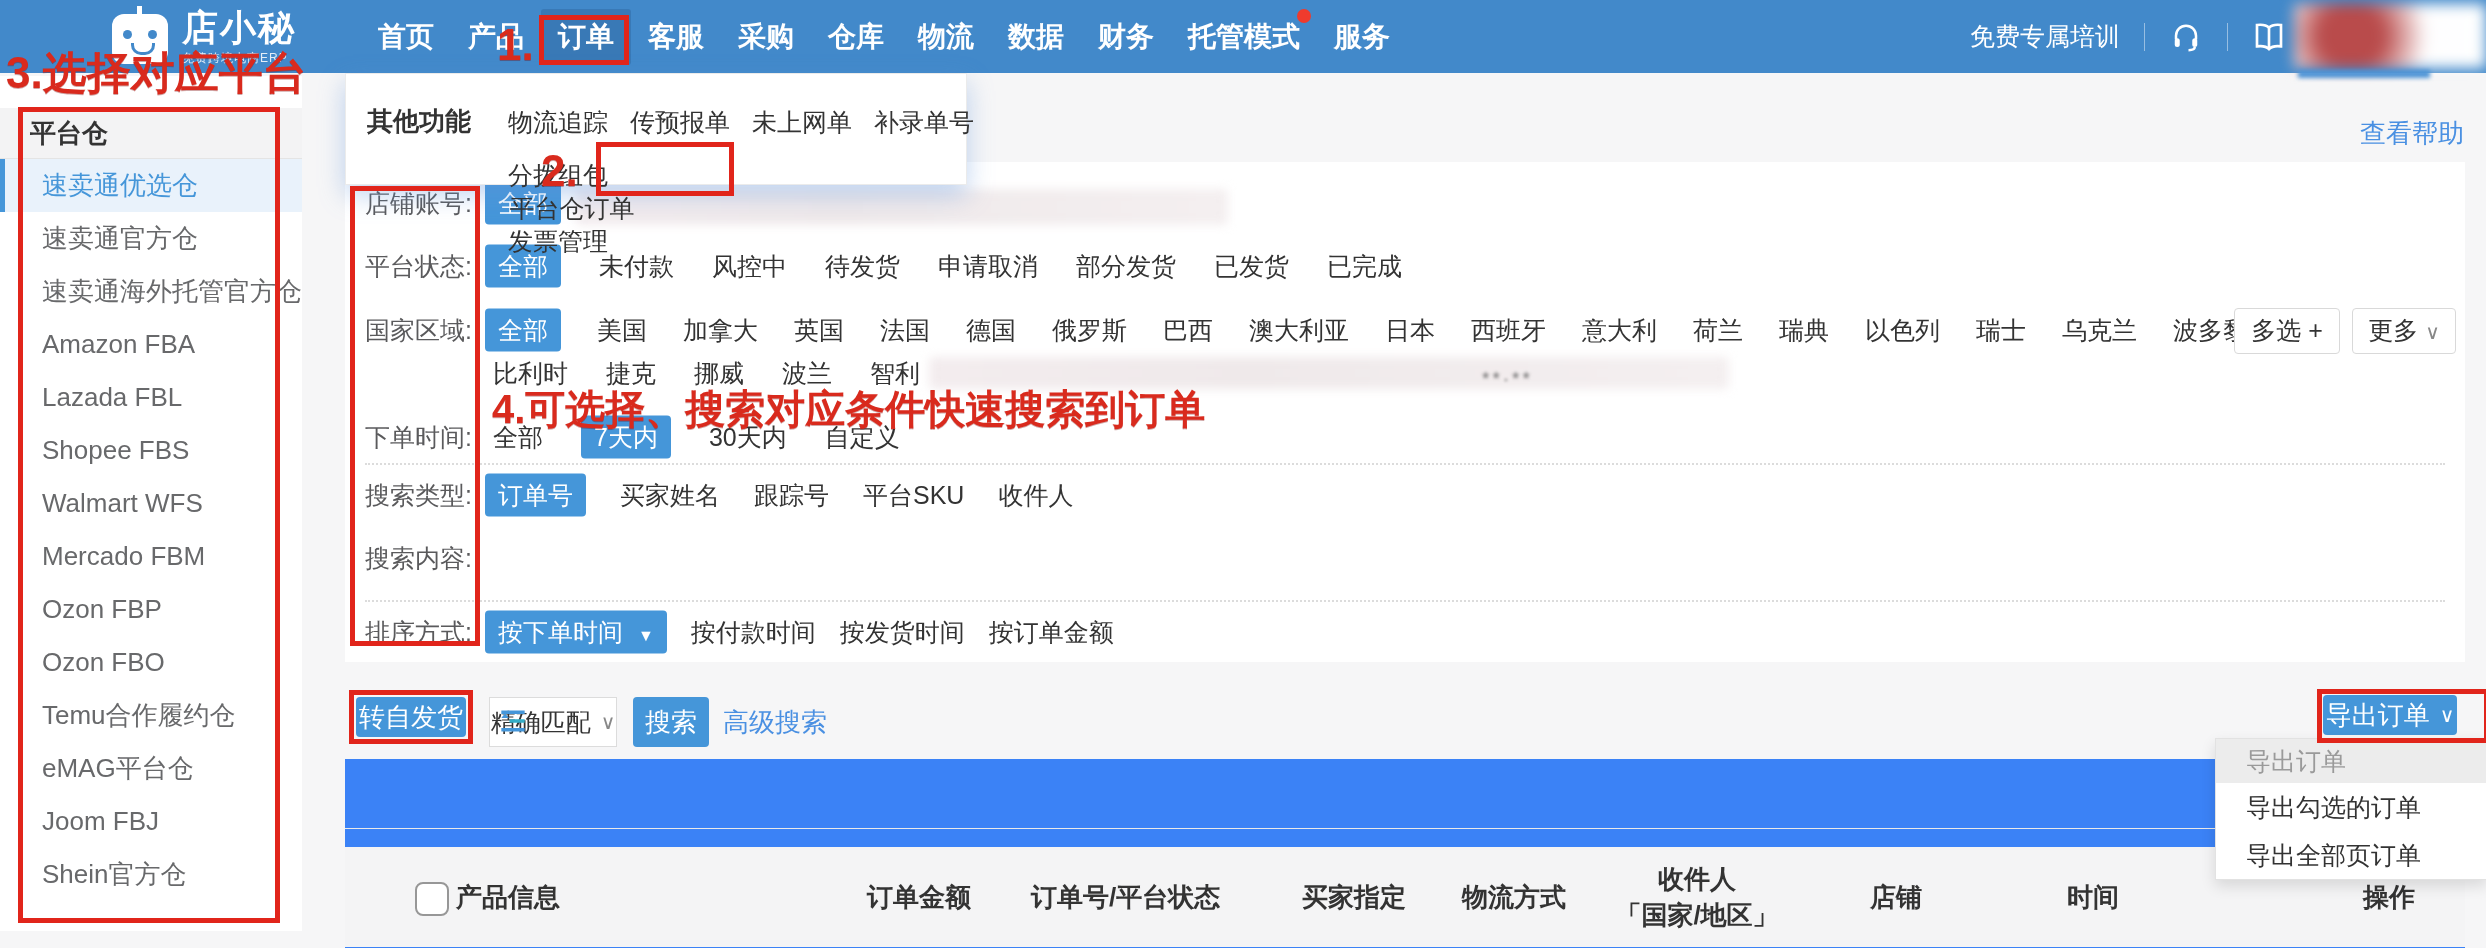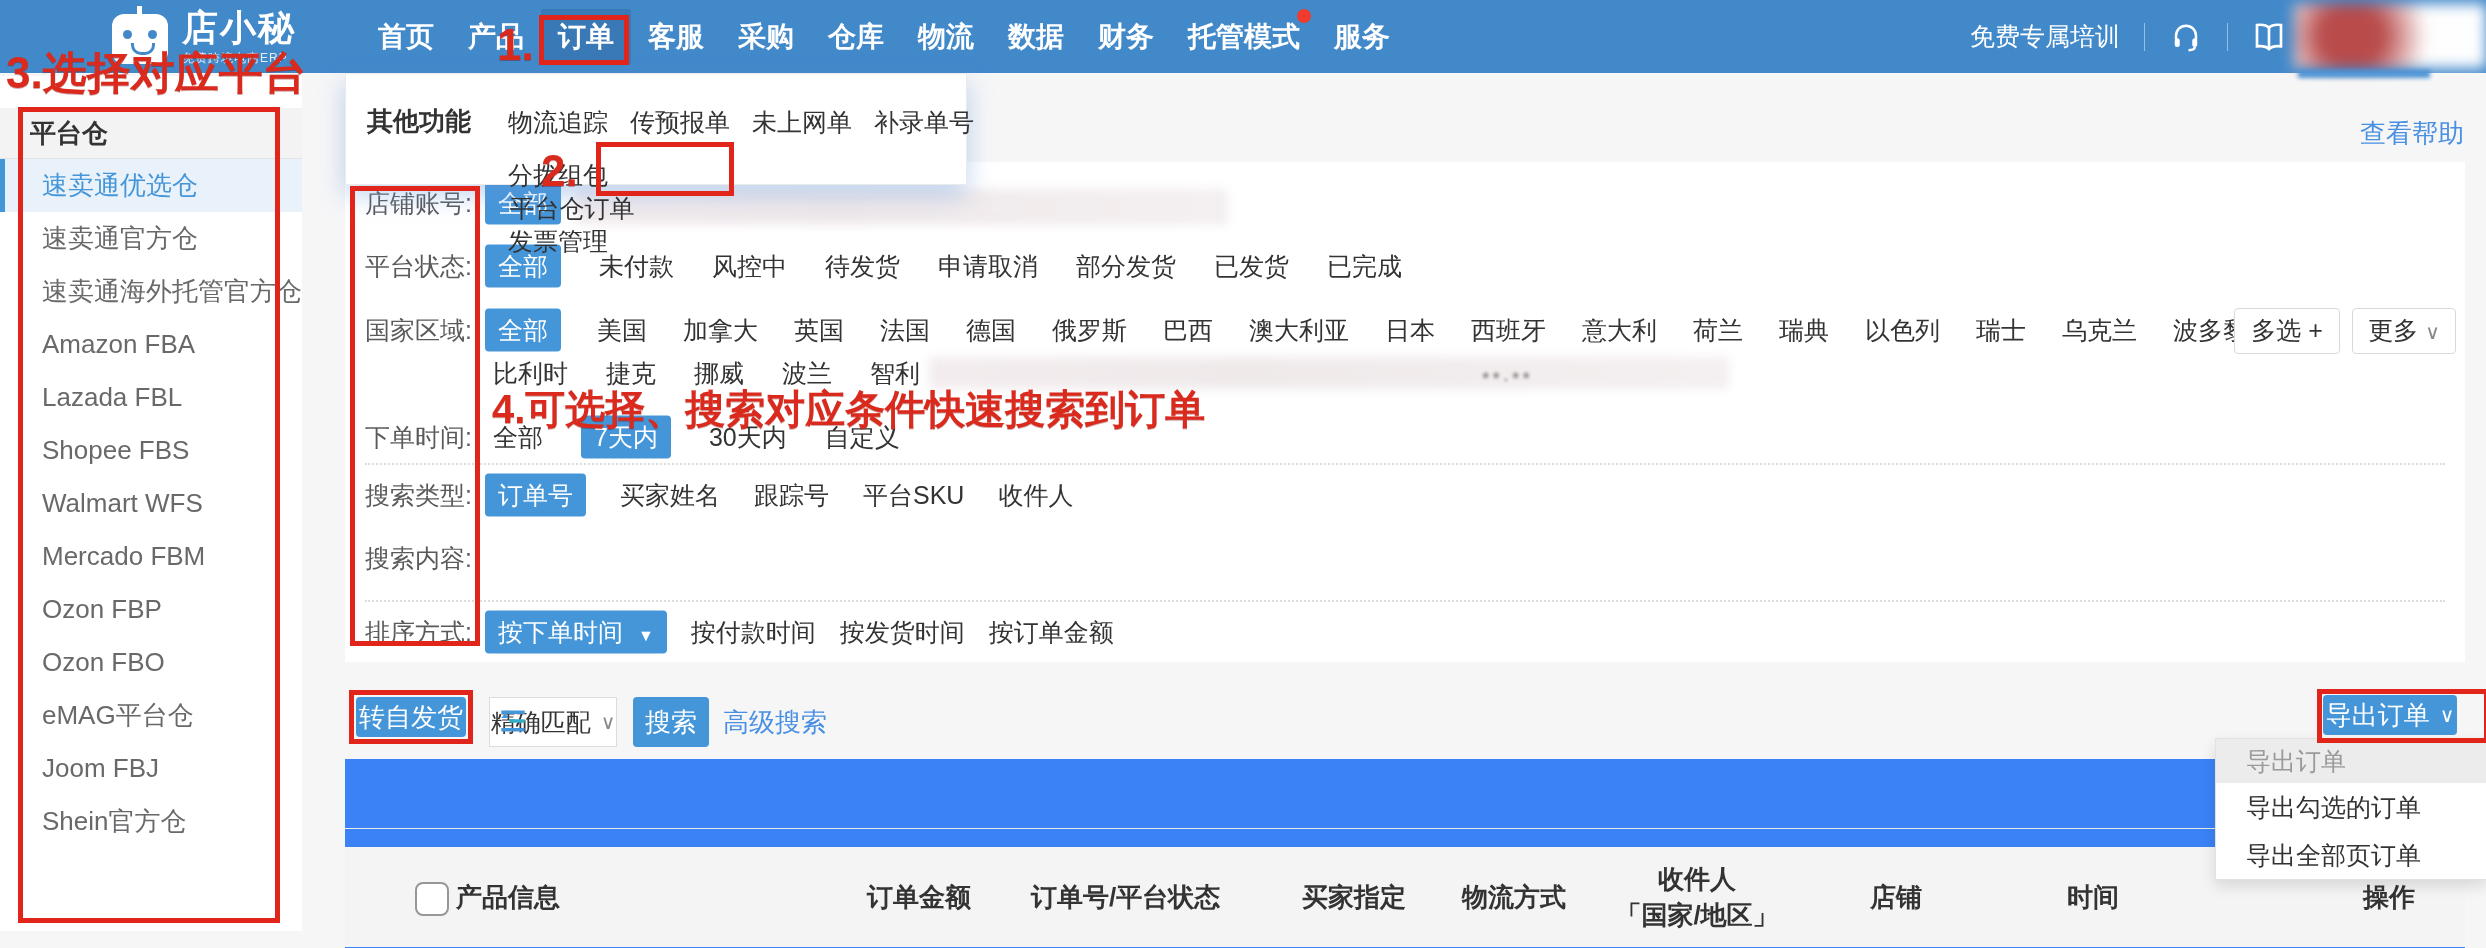--- a/index.html
+++ b/index.html
@@ -176,20 +176,21 @@
     <div class="sb-item active">速卖通优选仓</div>
     <div class="sb-item">速卖通官方仓</div>
     <div class="sb-item">速卖通海外托管官方仓</div>
     <div class="sb-item">Amazon FBA</div>
     <div class="sb-item">Lazada FBL</div>
     <div class="sb-item">Shopee FBS</div>
     <div class="sb-item">Walmart WFS</div>
     <div class="sb-item">Mercado FBM</div>
     <div class="sb-item">Ozon FBP</div>
     <div class="sb-item">Ozon FBO</div>
+    <div class="sb-item">Temu合作履约仓</div>
     <div class="sb-item">eMAG平台仓</div>
     <div class="sb-item">Joom FBJ</div>
     <div class="sb-item">Shein官方仓</div>
   </div>
 
   <div class="filter-panel">
 
     <div class="f-label" style="top:41px;">店铺账号:</div>
     <div class="f-row" style="top:41px;">
       <span class="chip">全部</span>

